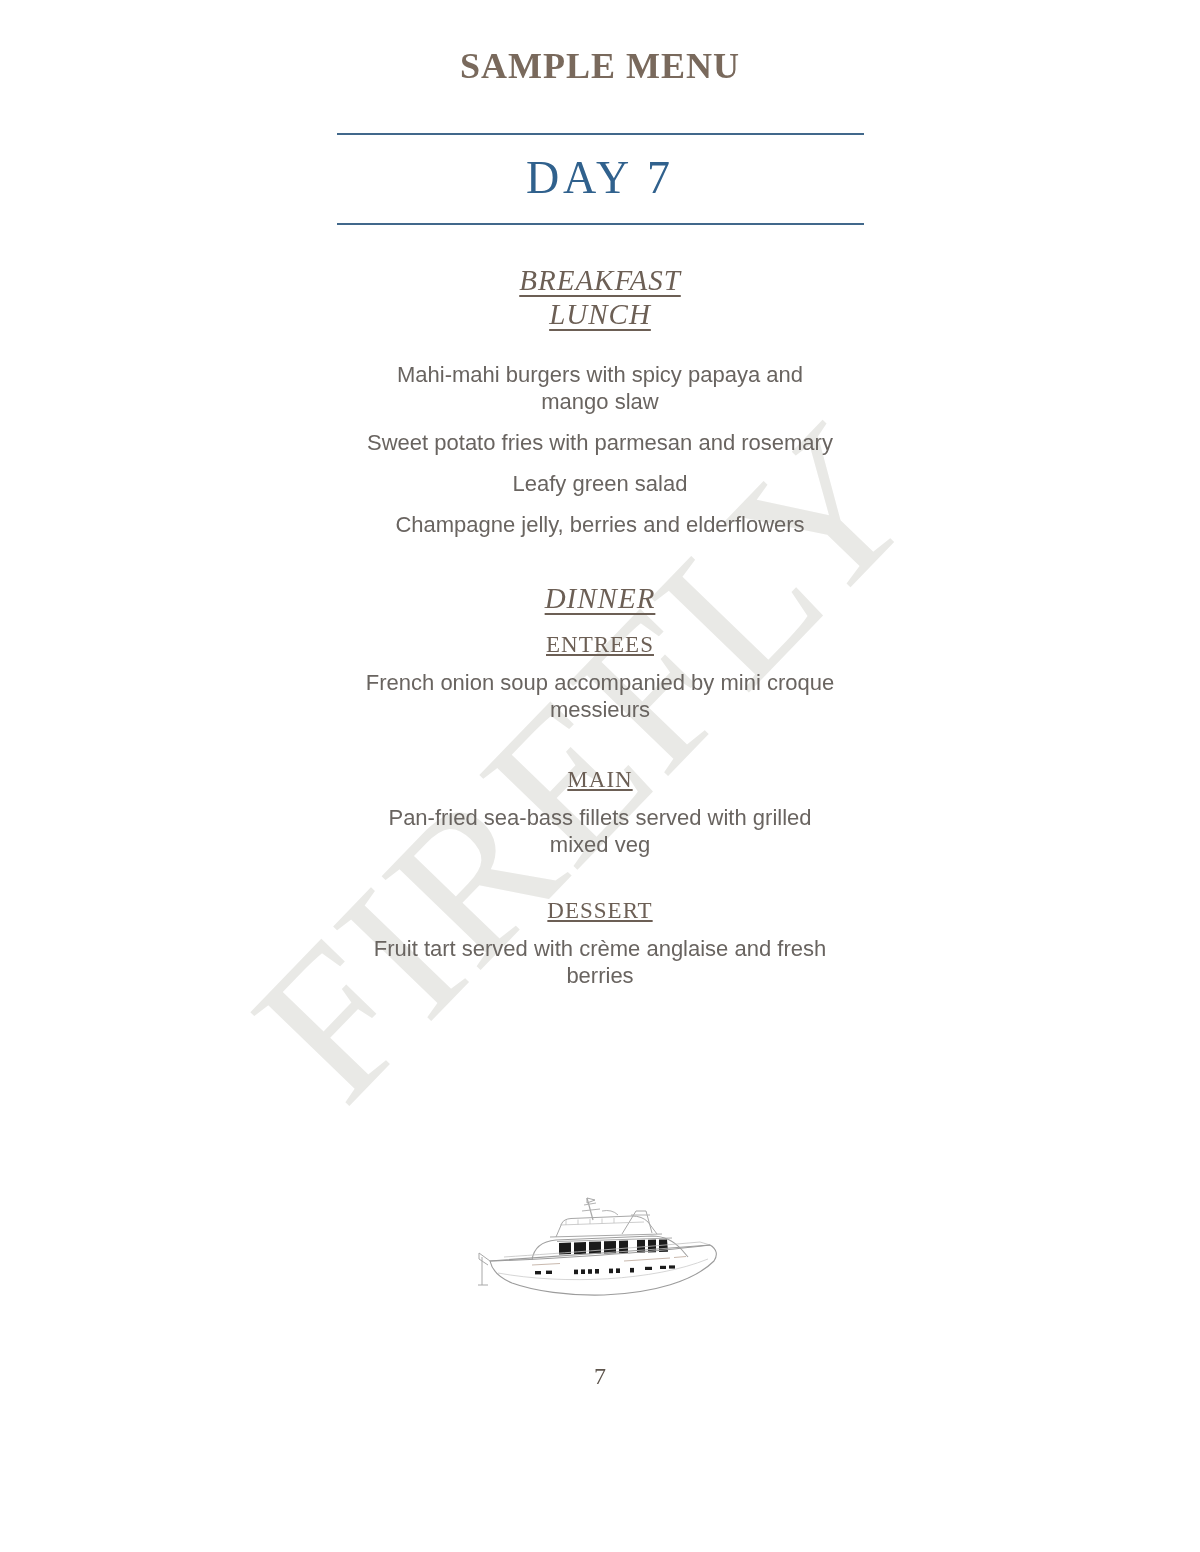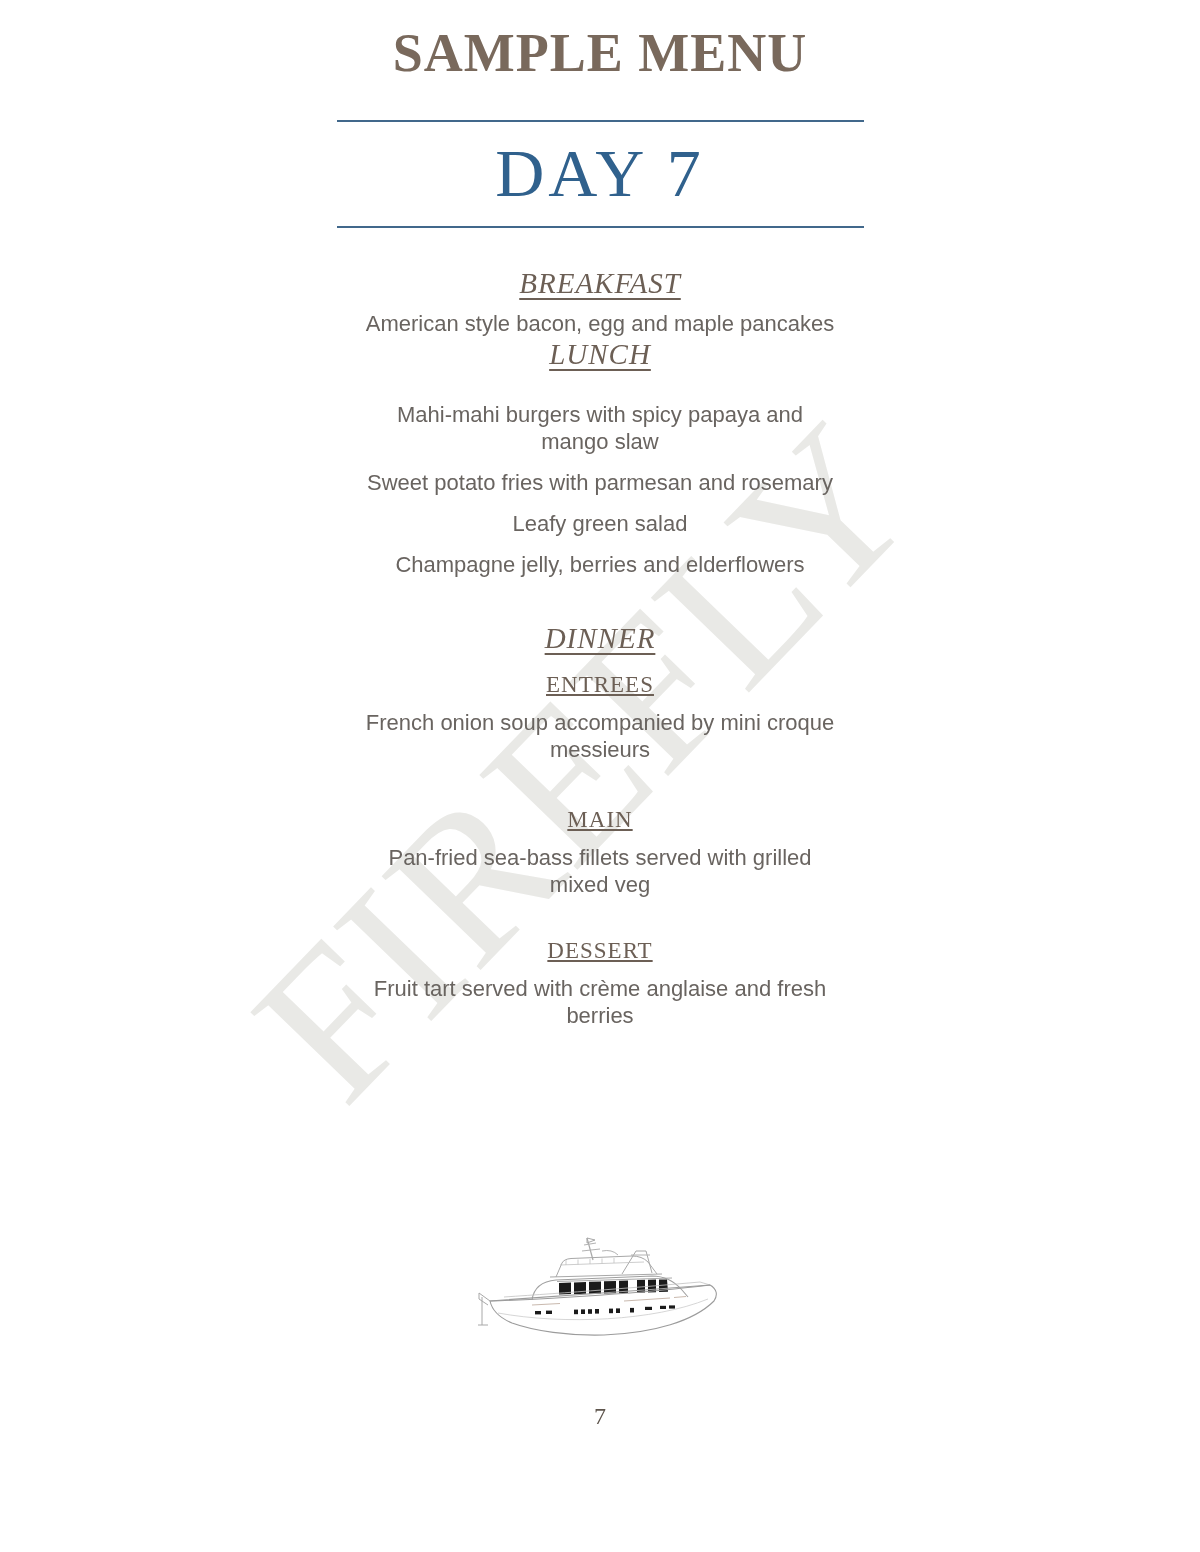--- a/index.html
+++ b/index.html
@@ -23,41 +23,41 @@
     z-index:0;
     user-select:none;
   }
   
   .content {
     position:relative; z-index:1;
     width:100%;
     text-align:center;
   }
   .doc-title {
-    margin:4px;
+    margin:17px;
     padding-top:24px;
     font-family:"Liberation Serif", serif;
     font-weight:bold;
-    font-size:54px;
+    font-size:36px;
     line-height:50px;
     letter-spacing:1px;
     color:#79695c;
   }
   .day-banner {
     width:527px;
     margin:42px auto 0 auto;
     border-top:2px solid #41688b;
     border-bottom:2px solid #41688b;
     padding:12px 0 14px 0;
   }
   .day-title {
-    margin:8px;
+    margin:0;
     font-family:"Liberation Serif", serif;
     font-weight:normal;
-    font-size:68px;
+    font-size:46px;
     line-height:62px;
     letter-spacing:4px;
     color:#30618d;
   }
   .section-heading {
     margin:0;
     font-family:"Liberation Serif", serif;
     font-style:italic;
     font-weight:normal;
     font-size:29px;
@@ -113,23 +113,20 @@
 
   <div class="content">
 
     <h1 class="doc-title">SAMPLE MENU</h1>
 
     <div class="day-banner">
       <h2 class="day-title">DAY 7</h2>
     </div>
 
     <h3 class="section-heading heading-breakfast">BREAKFAST</h3>
-    <div class="menu-item first-after-heading">
-      <div>American style bacon, egg and maple pancakes</div>
-    </div>
 
     <h3 class="section-heading heading-lunch">LUNCH</h3>
     <div class="menu-item first-lunch">
       <div>Mahi-mahi burgers with spicy papaya and</div>
       <div>mango slaw</div>
     </div>
     <div class="menu-item">
       <div>Sweet potato fries with parmesan and rosemary</div>
     </div>
     <div class="menu-item">

